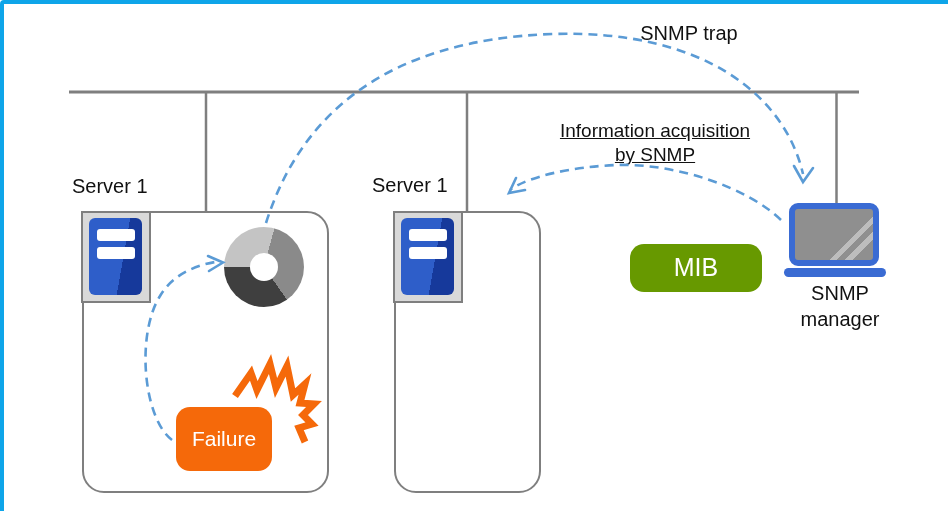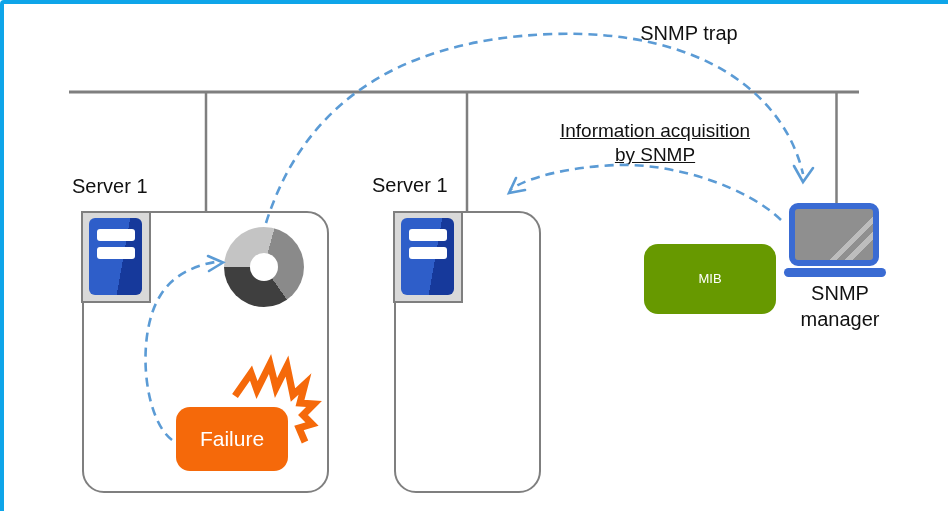--- a/index.html
+++ b/index.html
@@ -42,24 +42,24 @@
     background:conic-gradient(from 15deg,
       var(--donut-mid,#8A8A8A) 0deg 130deg,
       var(--donut-dark,#3F3F3F) 130deg 255deg,
       var(--donut-light,#C4C4C4) 255deg 360deg); }
   .donut-hole { position:absolute; left:26px; top:26px; width:28px; height:28px;
     background:#fff; border-radius:50%; }
 
   .callout { position:absolute; display:flex; flex-direction:column;
     align-items:center; justify-content:center; color:#fff; z-index:4;
     border-radius:14px; text-align:center; }
-  #failure-box { left:172px; top:403px; width:112px; height:64px;
+  #failure-box { left:172px; top:403px; width:96px; height:64px;
     background:var(--orange,#F5690A); font-size:21px; }
-  #mib-box { left:640px; top:240px; width:132px; height:70px;
-    background:var(--green,#679900); font-size:13px; line-height:1.25; }
+  #mib-box { left:626px; top:240px; width:132px; height:48px;
+    background:var(--green,#679900); font-size:25px; line-height:1.25; }
 
   .laptop-screen { position:absolute; left:785px; top:199px; width:90px; height:63px;
     box-sizing:border-box; border:6px solid var(--laptop-blue,#3A6BD3);
     border-radius:9px; z-index:3;
     background:linear-gradient(135deg,
       #8F8F8F 0 66%, #BDBDBD 66% 72%, #8F8F8F 72% 78%,
       #BDBDBD 78% 84%, #8F8F8F 84%); }
   .laptop-base { position:absolute; left:780px; top:264px; width:102px; height:9px;
     border-radius:5px; background:var(--laptop-blue,#3A6BD3); z-index:3; }
 

